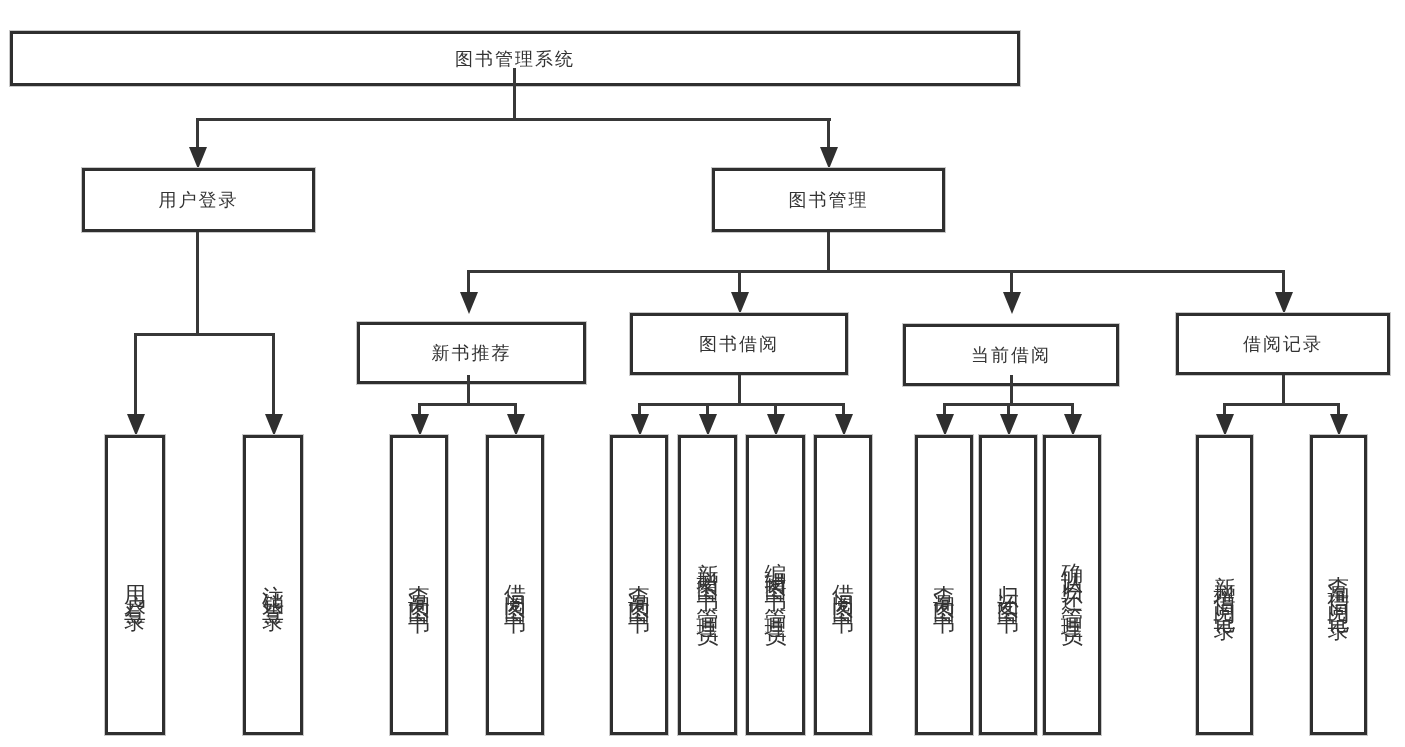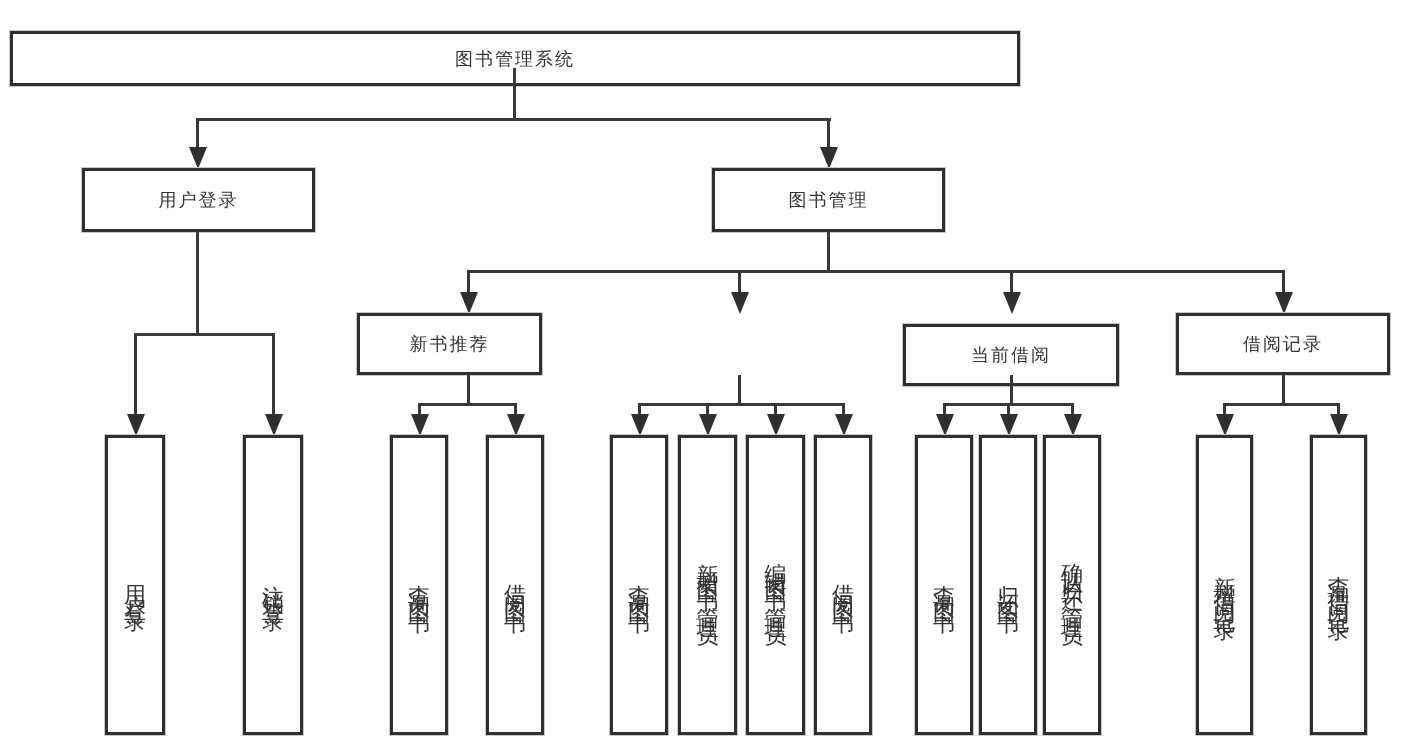--- a/index.html
+++ b/index.html
@@ -93,22 +93,25 @@
   <div class="line" style="left:467px;top:270px;width:818px;height:3px"></div>
   <div class="line" style="left:467px;top:270px;width:3px;height:25px"></div>
   <div class="line" style="left:738px;top:270px;width:3px;height:25px"></div>
   <div class="line" style="left:1010px;top:270px;width:3px;height:25px"></div>
   <div class="line" style="left:1282px;top:270px;width:3px;height:25px"></div>
   <div class="arrow" style="left:460px;top:292px"></div>
   <div class="arrow" style="left:731px;top:292px"></div>
   <div class="arrow" style="left:1003px;top:292px"></div>
   <div class="arrow" style="left:1275px;top:292px"></div>
 
-  <div class="box" style="left:357px;top:313px;width:185px;height:62px">
+  <div class="box" style="left:357px;top:322px;width:229px;height:62px">
     <span>新书推荐</span>
+  </div>
+  <div class="box" style="left:630px;top:313px;width:218px;height:62px">
+    <span>图书借阅</span>
   </div>
   <div class="box" style="left:903px;top:324px;width:216px;height:62px">
     <span>当前借阅</span>
   </div>
   <div class="box" style="left:1176px;top:313px;width:214px;height:62px">
     <span>借阅记录</span>
   </div>
 
   <div class="line" style="left:467px;top:375px;width:3px;height:31px"></div>
   <div class="line" style="left:418px;top:403px;width:99px;height:3px"></div>

